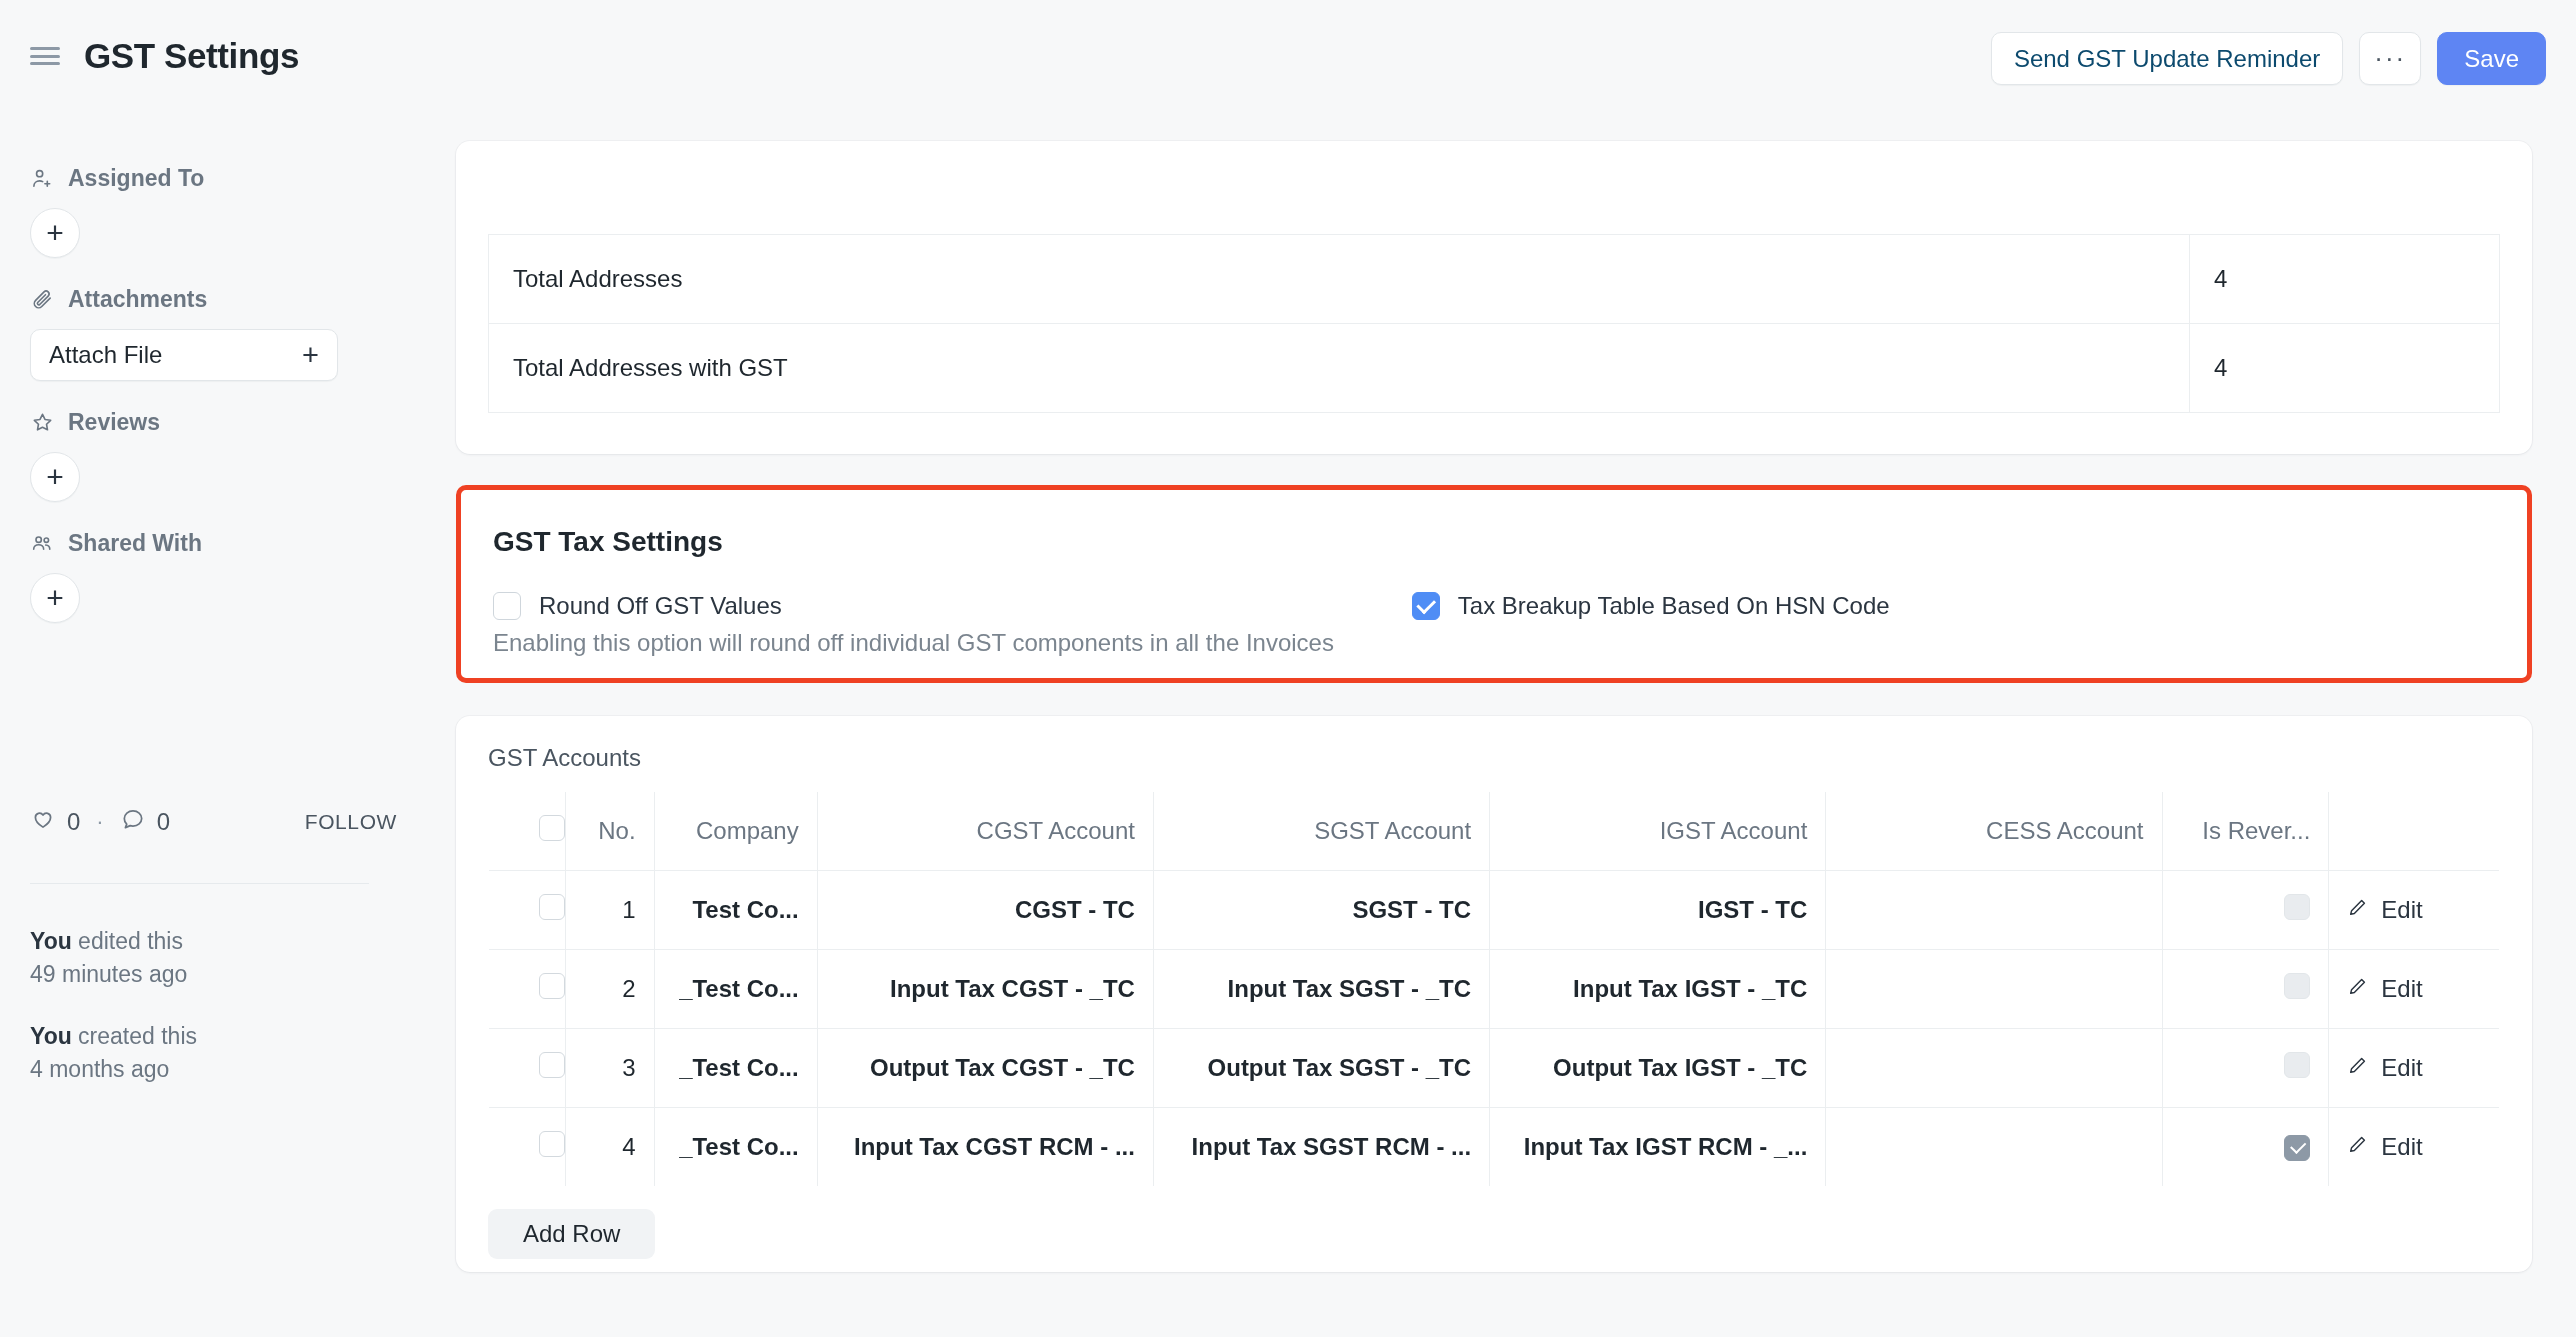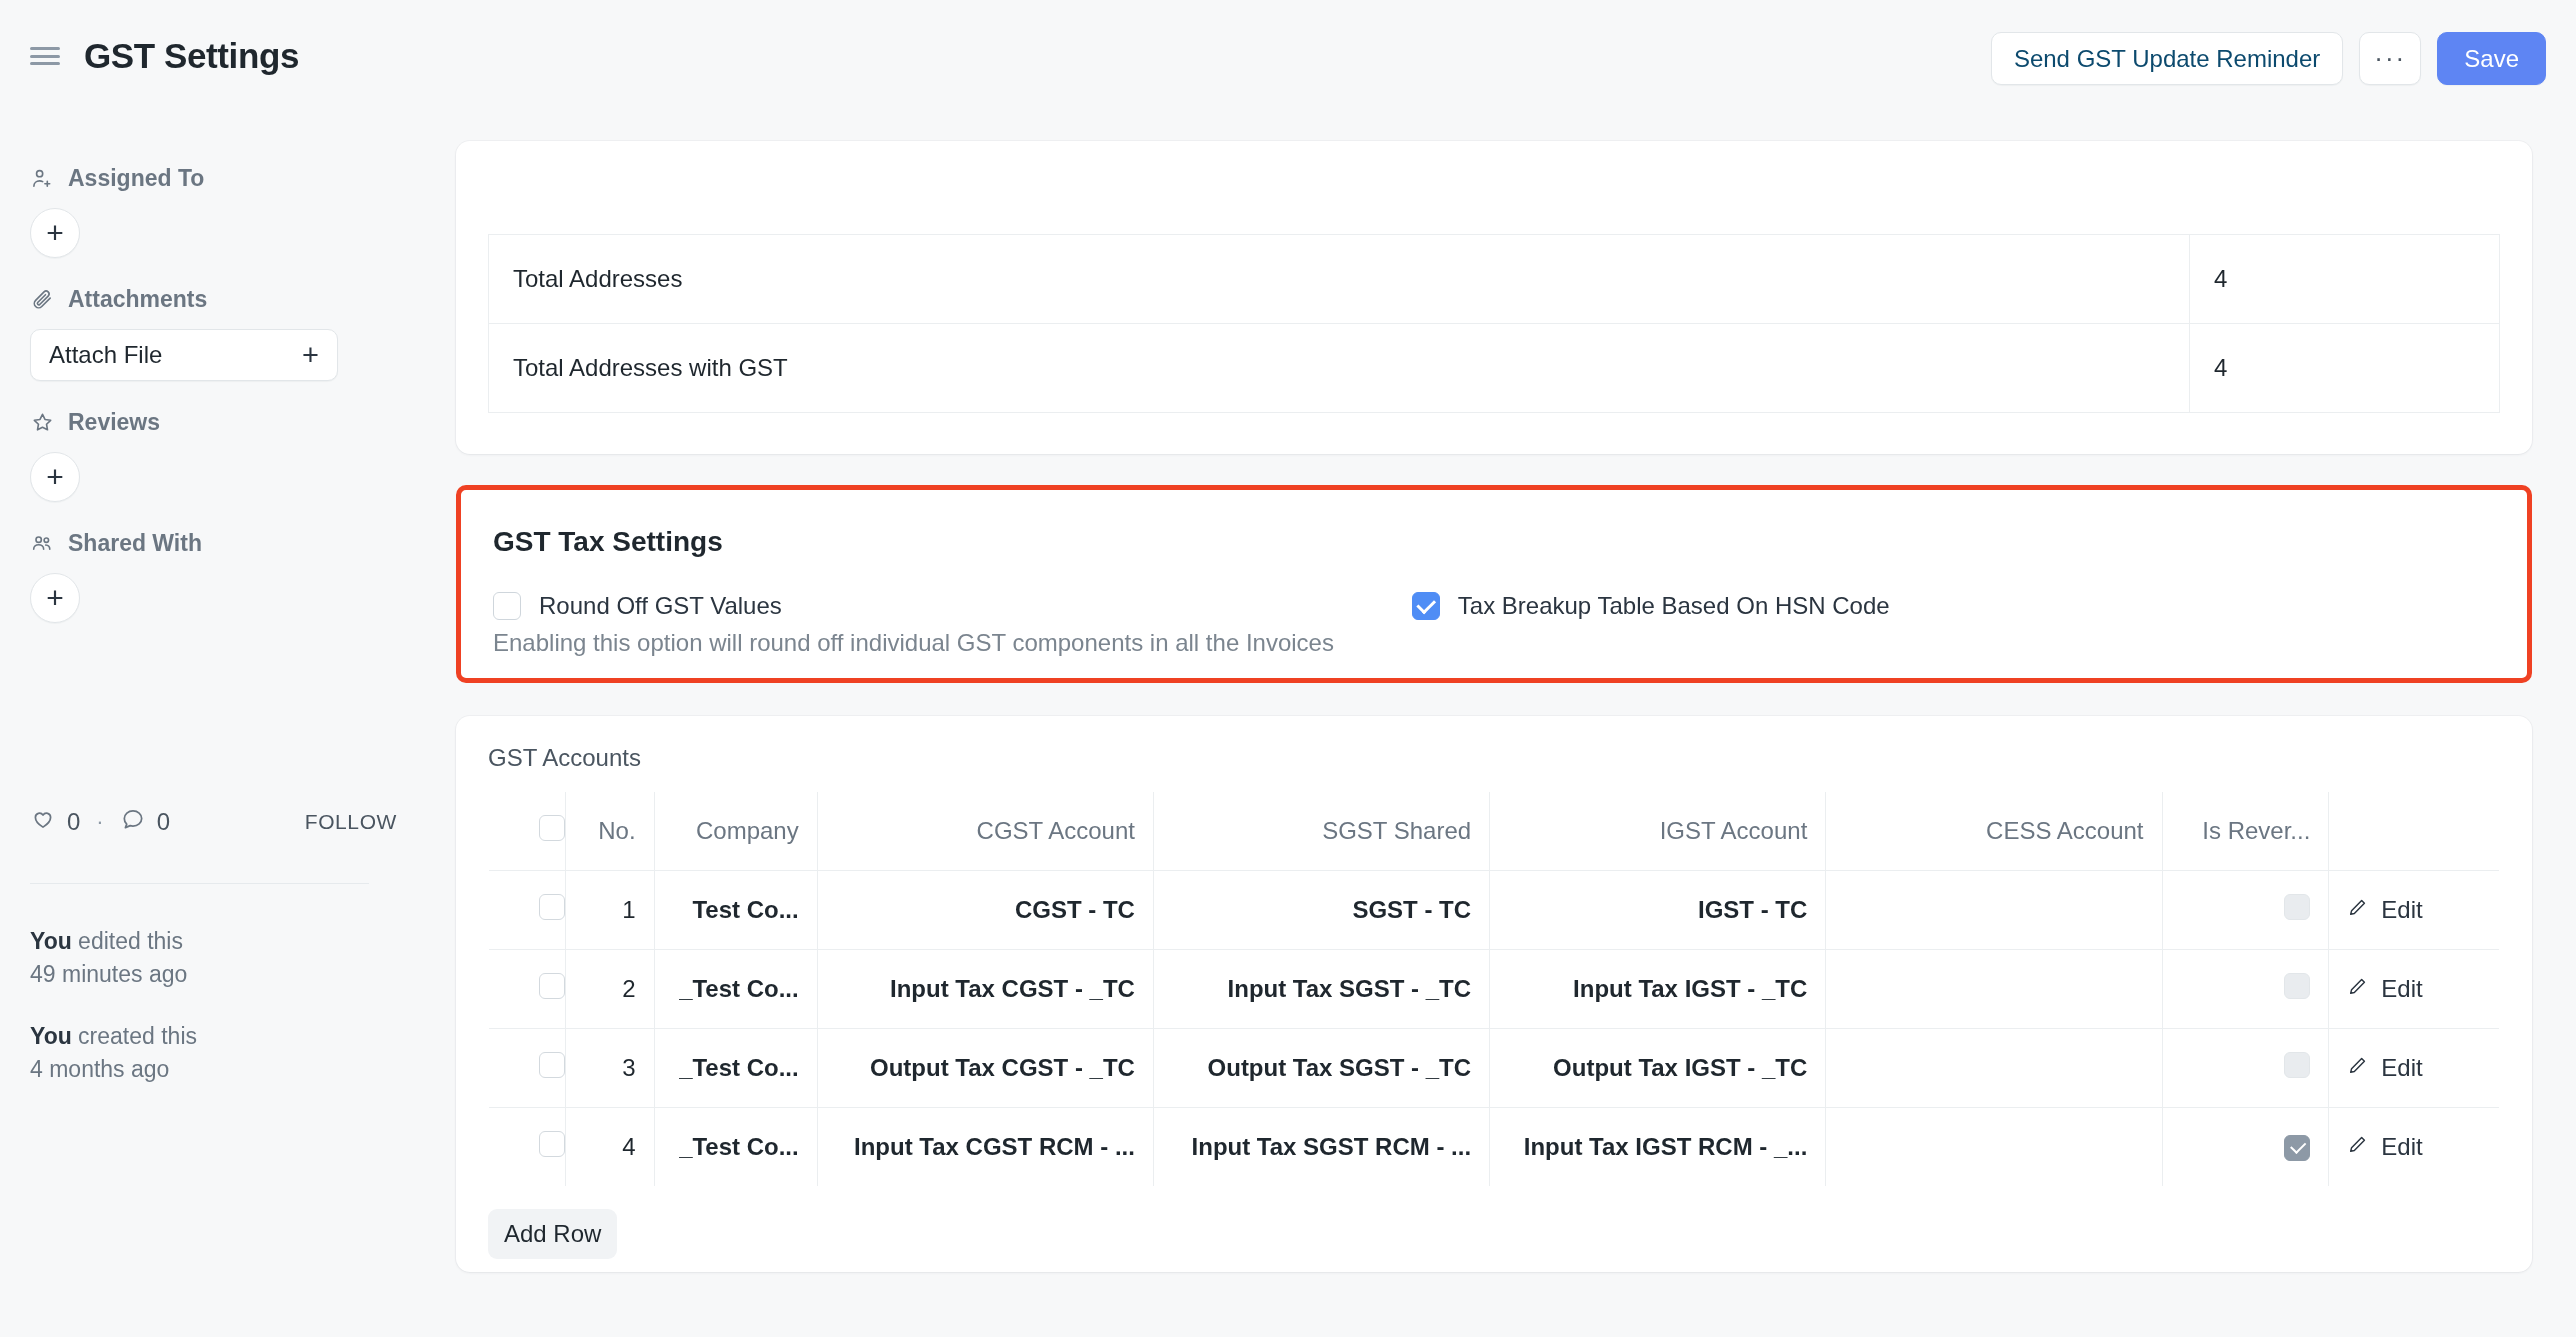--- a/index.html
+++ b/index.html
@@ -157,21 +157,21 @@
   .cbx-grey.on { background: #8d99a6; border-color: #8d99a6; }
   .cbx-grey.on::after {
     content: ""; width: 7px; height: 12px; border: solid #ffffff;
     border-width: 0 2.5px 2.5px 0; transform: rotate(45deg) translate(-1px,-2px);
   }
   .edit-cell { display: flex; align-items: center; gap: 12px; color: #2b3540; font-weight: 400; cursor: pointer; }
   .edit-cell svg { width: 22px; height: 22px; }
   .add-row-btn {
     position: absolute; left: 32px; top: 493px; height: 50px;
     background: #f1f3f5; border: none; border-radius: 9px;
-    font-size: 24px; color: #1f272e; padding: 0 16px; cursor: pointer;
+    font-size: 24px; color: #1f272e; padding: 0 35px; cursor: pointer;
     font-family: "Liberation Sans", sans-serif;
   }
 </style>
 </head>
 <body>
 
 <div class="app">
 
   <div class="topbar">
     <div class="topbar-left">
@@ -319,21 +319,21 @@
     <div class="card" id="card-accounts">
       <div class="acct-title">GST Accounts</div>
 
       <table class="acct-table">
         <thead>
           <tr>
             <th class="c-chk"><span class="cbx-sm"></span></th>
             <th class="c-no">No.</th>
             <th class="c-co">Company</th>
             <th class="c-acct">CGST Account</th>
-            <th class="c-acct">SGST Shared</th>
+            <th class="c-acct">SGST Account</th>
             <th class="c-acct">IGST Account</th>
             <th class="c-acct">CESS Account</th>
             <th class="c-rev">Is Rever...</th>
             <th class="c-edit"></th>
           </tr>
         </thead>
         <tbody>
           <tr>
             <td class="c-chk"><span class="cbx-sm"></span></td>
             <td class="c-no plain">1</td>

